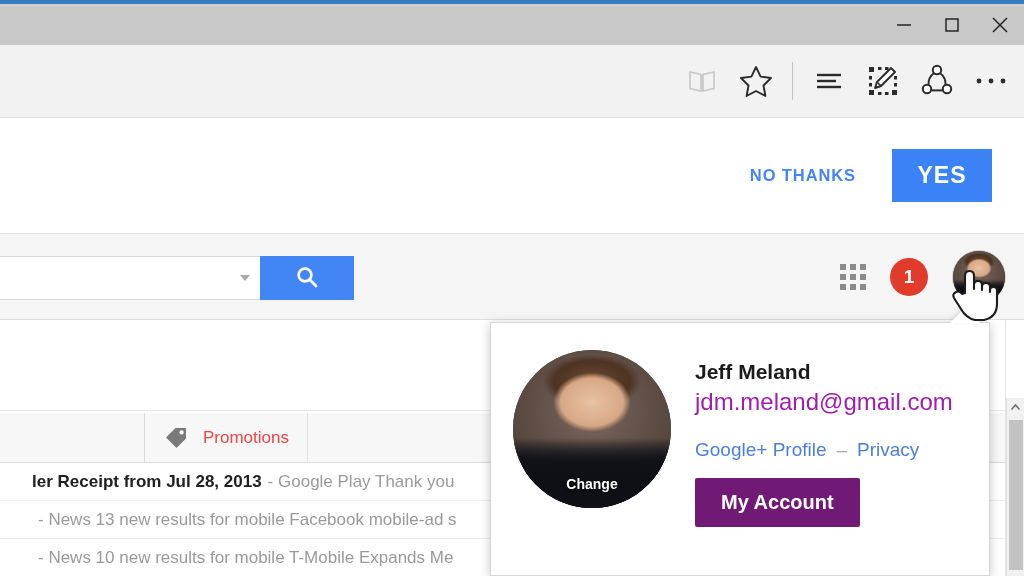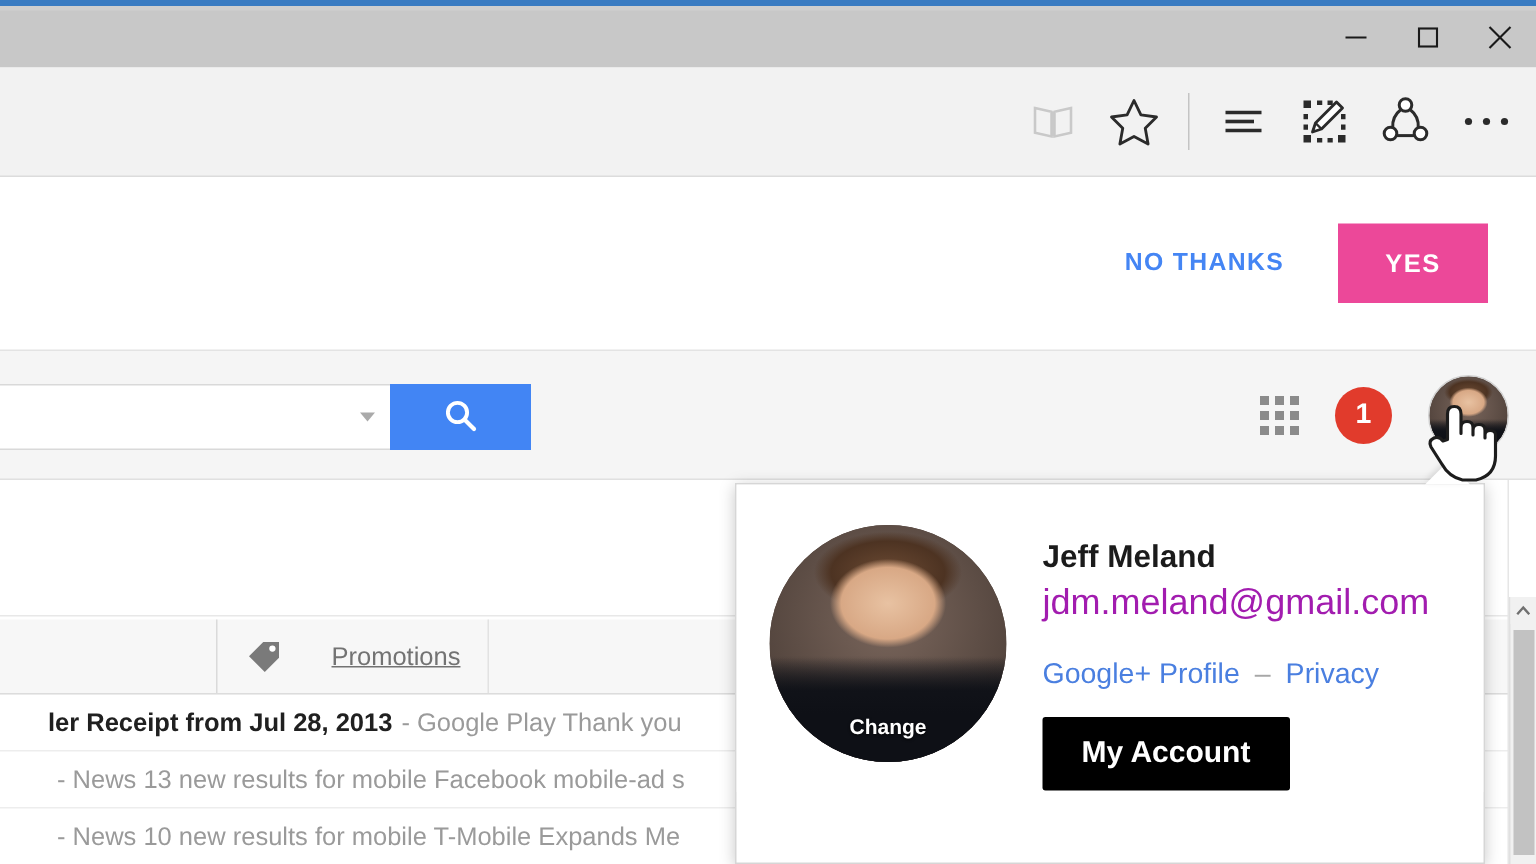--- a/index.html
+++ b/index.html
@@ -67,23 +67,23 @@
     position: absolute; right: 32px; top: 0; height: 115px;
     display: flex; align-items: center; gap: 36px;
   }
   .btn-flat {
     font-size: 16.5px; font-weight: 600; letter-spacing: .9px;
     color: #4485f4; background: transparent; border: 0;
     padding: 0; cursor: pointer;
     font-family: "Liberation Sans", sans-serif;
   }
   .btn-raised {
-    background: #ec4899; color: #ffffff; border: 0;
+    background: #3b82f6; color: #ffffff; border: 0;
     width: 100px; height: 53px;
-    font-size: 17px; font-weight: 600; letter-spacing: 1px;
+    font-size: 23px; font-weight: 600; letter-spacing: 1px;
     cursor: pointer;
     font-family: "Liberation Sans", sans-serif;
   }
 
   
   .gm-header {
     position: absolute; left: 0; top: 234px; width: 1024px; height: 85px;
     background: #f5f5f5;
     border-bottom: 1px solid #e0e0e0;
   }
@@ -180,21 +180,21 @@
     display: flex; align-items: stretch;
   }
   .tab-cell {
     height: 49px; display: flex; align-items: center;
     padding: 0 18px;
     border-right: 1px solid #e2e2e2;
     box-sizing: border-box;
   }
   .tab-cell.first { width: 145px; border-right: 1px solid #dadada; }
   .tab-cell .tab-label {
-    font-size: 17px; color: #737373; margin-left: 32px; text-decoration: underline;
+    font-size: 17px; color: #ef4444; margin-left: 14px;
   }
   .maillist { position: absolute; left: 0; top: 143px; width: 1024px; }
   .mailrow {
     height: 38px; display: flex; align-items: center;
     border-bottom: 1px solid #ededed;
     padding-left: 0; box-sizing: border-box;
     overflow: hidden; white-space: nowrap;
     font-size: 17px;
   }
   .mailrow.unread .subj { color: #202020; font-weight: bold; }
@@ -260,21 +260,21 @@
   .acct-name { font-size: 21px; font-weight: bold; color: #1b1b1b; }
   .acct-email { font-size: 24px; color: #a21caf; margin-top: 4px; }
   .acct-links {
     margin-top: 23px; font-size: 19px;
     display: flex; align-items: center; gap: 10px;
   }
   .acct-links a { color: #4a7fe0; text-decoration: none; cursor: pointer; }
   .acct-links .dash { color: #a7a7a7; }
   .btn-myaccount {
     margin-top: 17px;
-    background: #000000; color: #ffffff;
+    background: #701a75; color: #ffffff;
     border: 0; padding: 13px 26px;
     font-size: 20px; font-weight: bold;
     cursor: pointer; border-radius: 2px;
     font-family: "Liberation Sans", sans-serif;
   }
   .acct-footer {
     position: absolute; left: 0; top: 205px; width: 100%; height: 49px;
     background: #f5f5f5; border-top: 1px solid #e0e0e0;
     box-sizing: border-box;
     display: flex; align-items: flex-start; justify-content: space-between;

